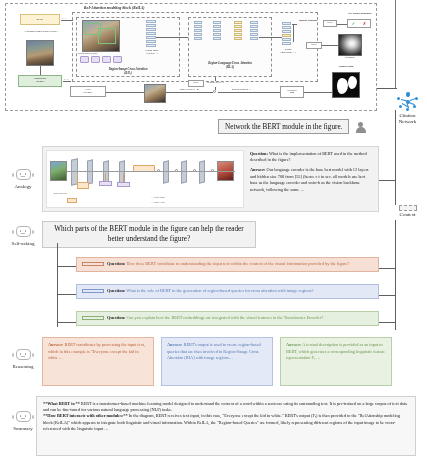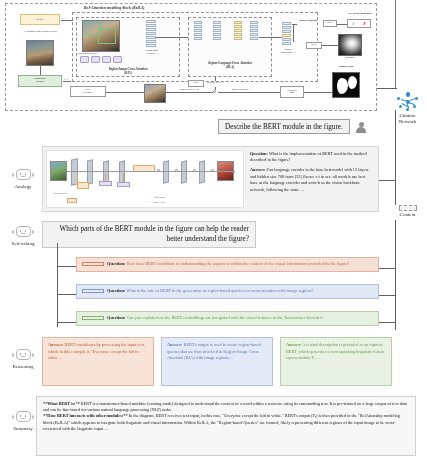--- a/index.html
+++ b/index.html
@@ -287,21 +287,21 @@
     left: 42px;
     top: 221px;
     width: 214px;
     background: #f2f2f2;
     border: 0.8px solid #c9c9c9;
     box-sizing: border-box;
     padding: 3px 6px;
     font-size: 7.2px;
     line-height: 1.35;
     color: #111;
-    text-align: right;
+    text-align: center;
   }
 
   .qcard {
     position: absolute;
     left: 76px;
     width: 303px;
     box-sizing: border-box;
     padding: 3px 5px 3.5px 5px;
     font-size: 4.4px;
     line-height: 1.5;
@@ -549,21 +549,21 @@
   <div class="fig-line hline" style="left:316px; top:41px; width:16px;"></div>
   <div class="fig-line vline" style="left:287px; top:20px; height:18px;"></div>
   <div class="fig-line vline" style="left:209px; top:73px; height:4px;"></div>
   <div class="fig-line vline" style="left:209px; top:83px; height:3px;"></div>
 </div>
 
 <div class="right-rail-line"></div>
 <div class="conn h" style="left:377px; top:88px; width:20px;"></div>
 
 <div class="prompt-row">
-  <div class="prompt-bubble">Describe the BERT module in the figure.</div>
+  <div class="prompt-bubble">Network the BERT module in the figure.</div>
   <div class="avatar">
     <div class="head"></div>
       <div class="body"></div>
   </div>
 </div>
 
 <div class="cite-item">
   <div class="cite-icon">
     <span style="left:9px; top:0px; width:4.5px; height:4.5px;"></span>
     <span style="left:0px; top:5px; width:3.4px; height:3.4px;"></span>

